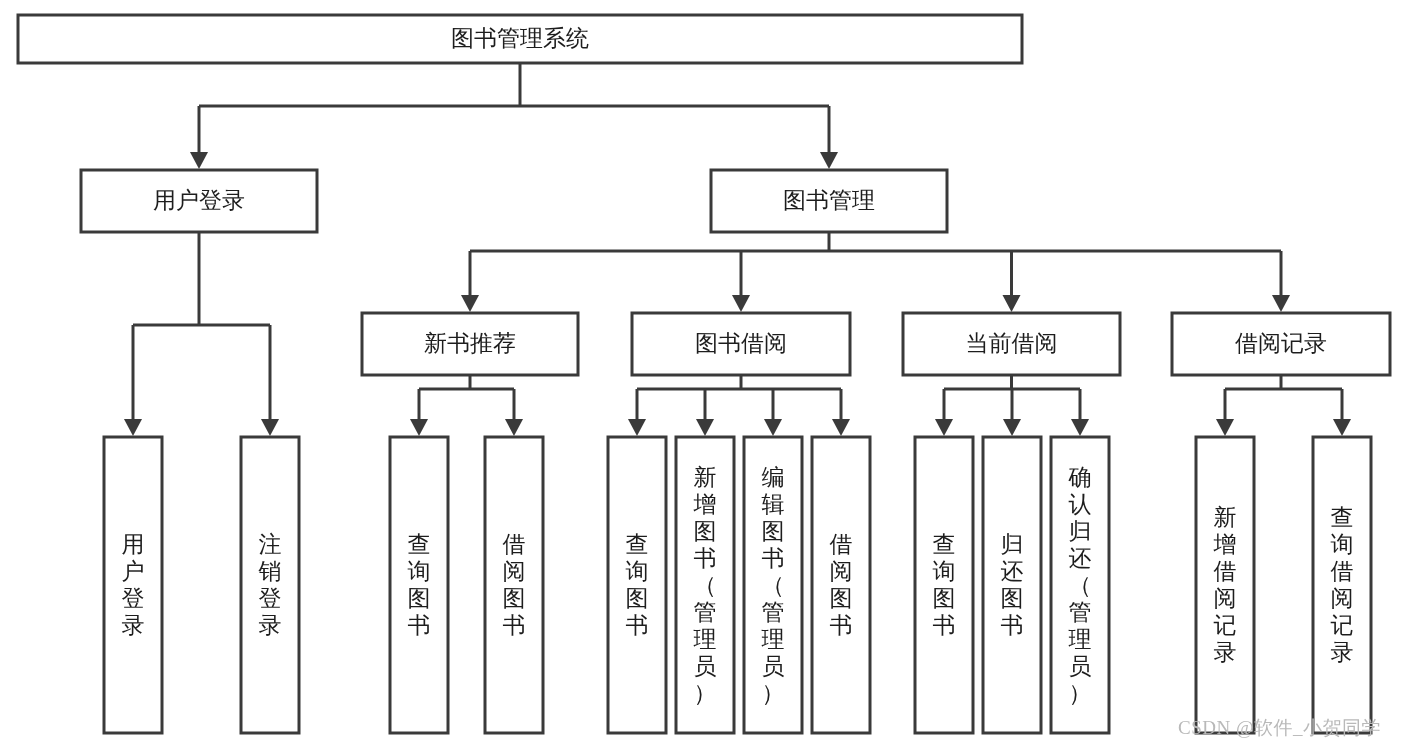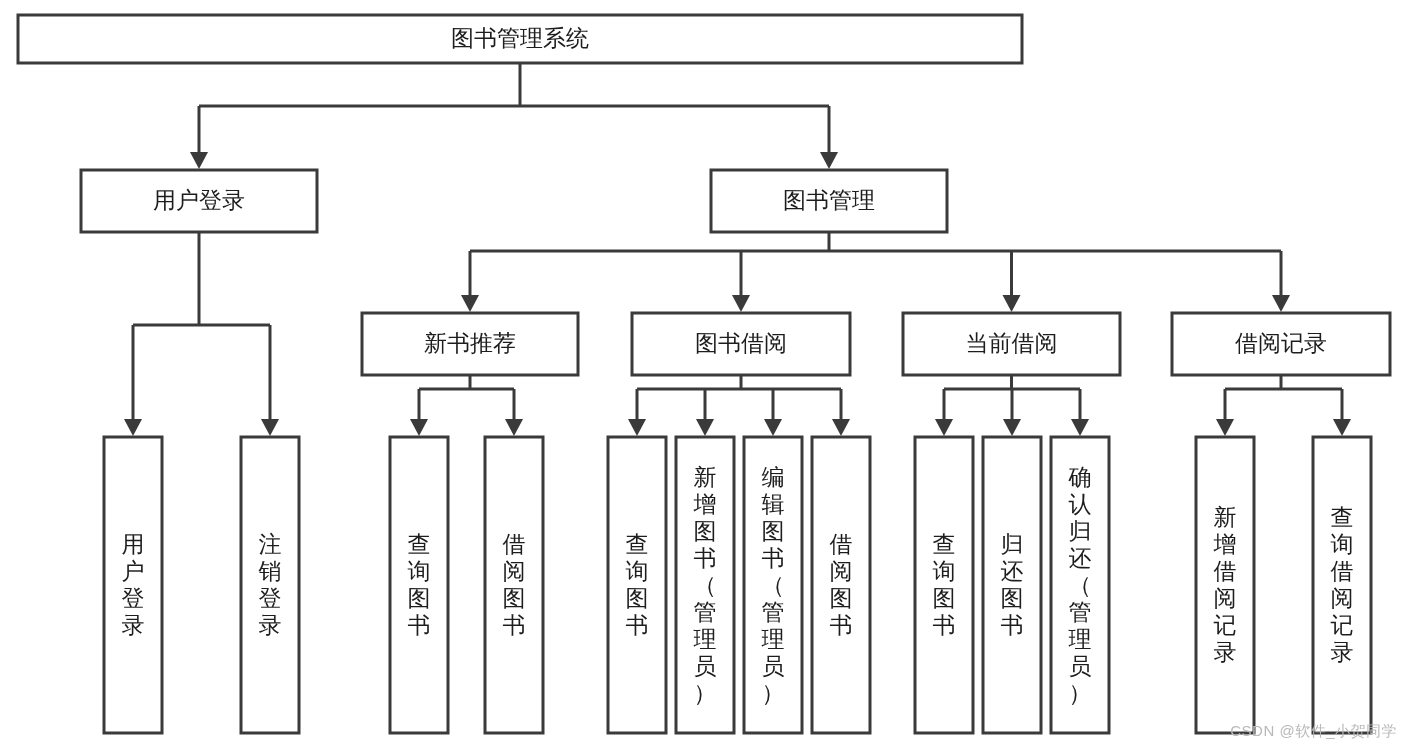--- a/index.html
+++ b/index.html
@@ -46,24 +46,24 @@
     dominant-baseline: middle;
   }
   .node-label-v {
     font-family: "Liberation Sans", "DejaVu Sans", sans-serif;
     font-size: 23px;
     fill: #1d1d1d;
     text-anchor: middle;
   }
   .watermark {
     position: absolute;
-    right: 8px;
+    right: 24px;
     bottom: 6px;
-    font-family: Liberation Sans, sans-serif;
-    font-size: 15px;
+    font-family: Liberation Serif, serif;
+    font-size: 19px;
     color: #b9b9b9;
     letter-spacing: 0.5px;
     white-space: nowrap;
     user-select: none;
   }
 </style>
 </head>
 <body>
 
 <div id="diagram-root">

